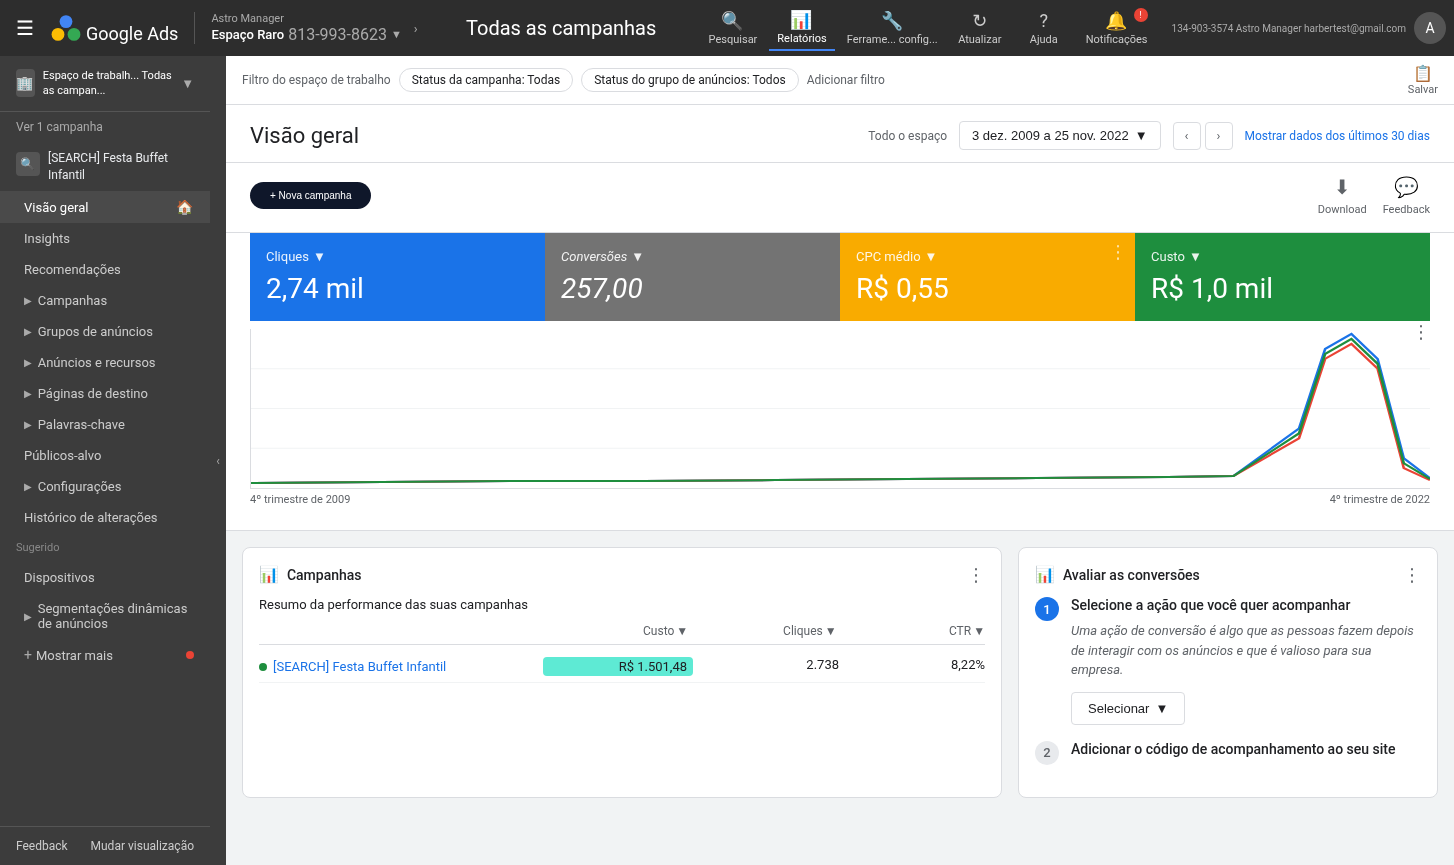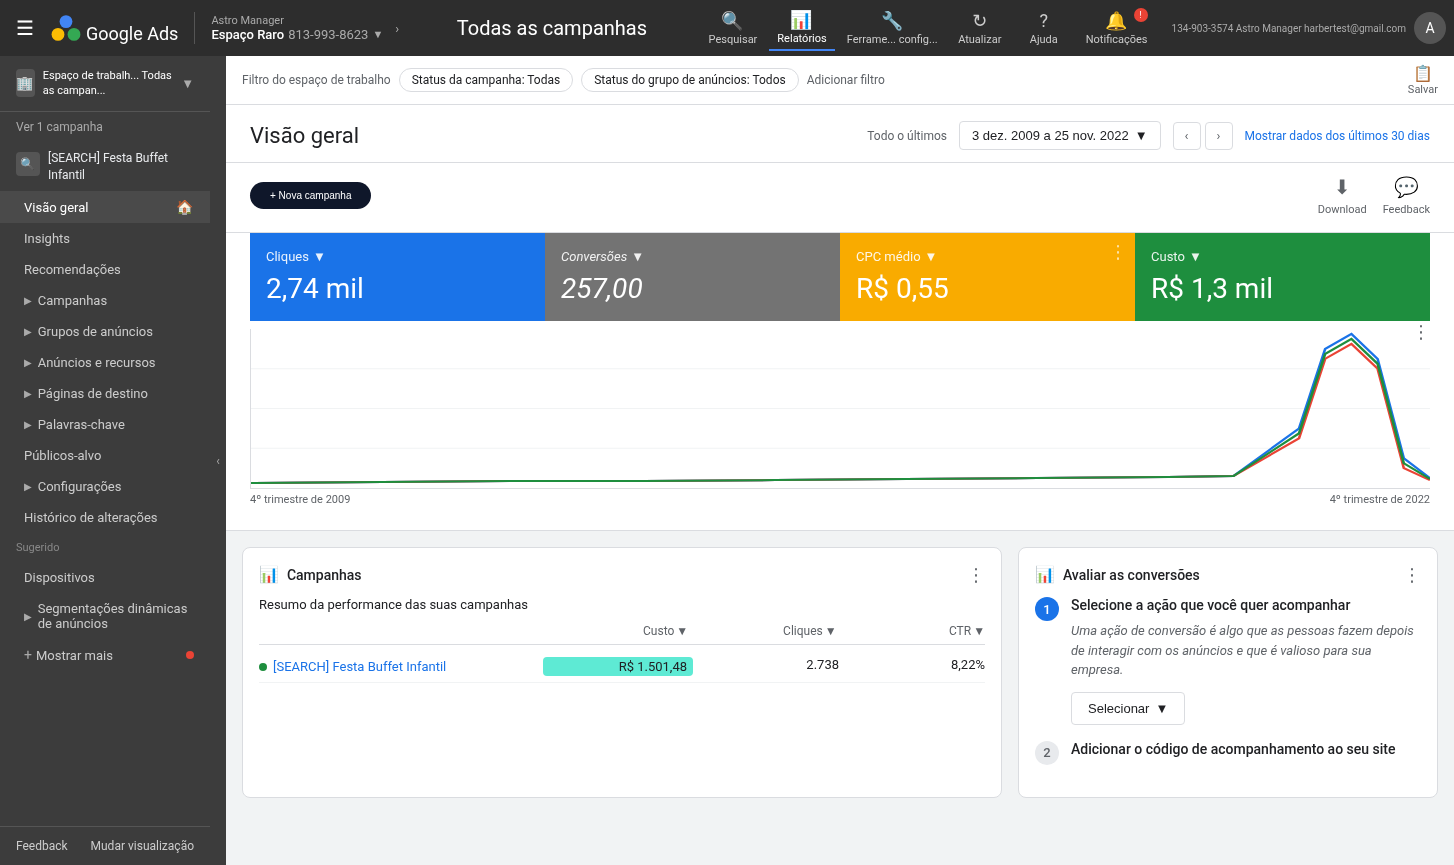--- a/index.html
+++ b/index.html
@@ -130,21 +130,21 @@
       <circle cx="30" cy="28" r="8" fill="#34a853"></circle>
       <circle cx="20" cy="12" r="8" fill="#4285f4"></circle>
     </svg>
     <span class="logo-text">Google Ads</span>
   </div>
   <div class="divider"></div>
   <div class="account-info">
     <span style="font-size:11px;color:#aaa;">Astro Manager</span>
     <div style="display:flex;align-items:center;gap:4px;">
       <span class="account-name">Espaço Raro</span>
-      <span style="color:#aaa;font-size:13px;">813-993-8623</span>
+      <span style="color:#aaa;font-size:16px;">813-993-8623</span>
       <span style="cursor:pointer;color:#aaa;">▼</span>
     </div>
   </div>
   <span class="breadcrumb-arrow">›</span>
   <span class="campaign-title">Todas as campanhas</span>
   <div class="nav-actions">
     <div class="nav-btn">
       <span class="icon">🔍</span>
       <span>Pesquisar</span>
     </div>
@@ -271,21 +271,21 @@
       <div class="save-btn">
         <span style="font-size:16px;">📋</span>
         <span>Salvar</span>
       </div>
     </div>
 
     <div class="main-content">
 
       <div style="background:#fff;padding:16px 24px 12px;display:flex;align-items:center;gap:12px;border-bottom:1px solid #dadce0;">
         <span style="font-size:22px;font-weight:400;">Visão geral</span>
-        <span style="margin-left:auto;font-size:12px;color:#5f6368;">Todo o últimos</span>
+        <span style="margin-left:auto;font-size:12px;color:#5f6368;">Todo o espaço</span>
         <button class="date-range-btn">
           <span>3 dez. 2009 a 25 nov. 2022</span>
           <span>▼</span>
         </button>
         <div class="nav-arrows">
           <div class="nav-arrow">‹</div>
           <div class="nav-arrow">›</div>
         </div>
         <span class="show-30-link">Mostrar dados dos últimos 30 dias</span>
       </div>
@@ -326,21 +326,21 @@
               <span style="cursor:pointer;">▼</span>
             </div>
             <div class="metric-value">R$ 0,55</div>
             <span class="metric-more">⋮</span>
           </div>
           <div class="metric-card green">
             <div class="metric-label">
               <span>Custo</span>
               <span style="cursor:pointer;">▼</span>
             </div>
-            <div class="metric-value">R$ 1,3 mil</div>
+            <div class="metric-value">R$ 1,0 mil</div>
           </div>
         </div>
 
         <div style="position:relative;margin-top:8px;">
           <span class="chart-three-dots">⋮</span>
           <div class="chart-container">
             <svg class="chart-svg" viewBox="0 0 900 160" preserveAspectRatio="none">
 
               <line x1="0" y1="40" x2="900" y2="40" stroke="#f1f3f4" stroke-width="1"></line>
               <line x1="0" y1="80" x2="900" y2="80" stroke="#f1f3f4" stroke-width="1"></line>

